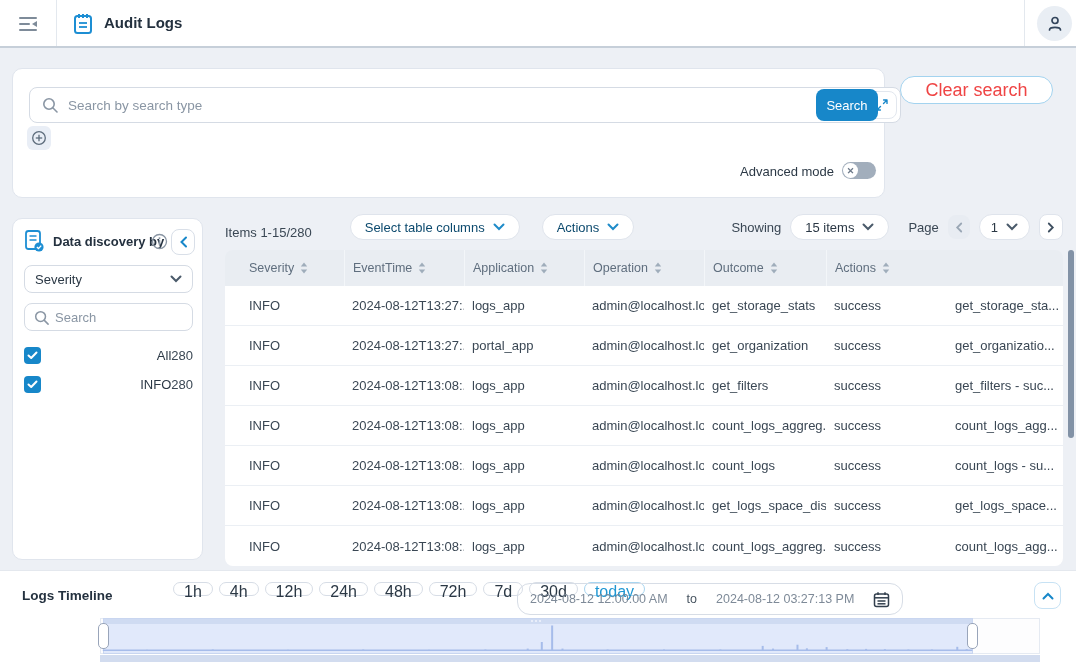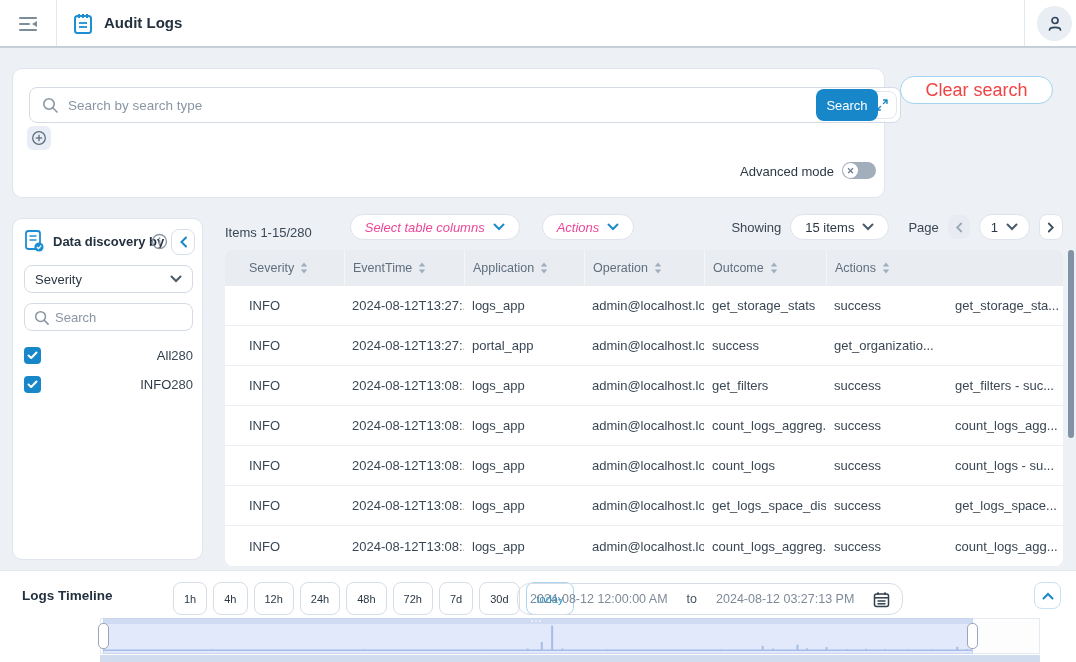--- a/index.html
+++ b/index.html
@@ -47,21 +47,21 @@
   .facet-list { position:absolute; left:11px; top:122px; width:169px;text-align:right; }
   .facet-item { display:flex; align-items:center; height:29px; cursor:pointer; }
   .facet-check { width:17px; height:17px; background:#1787c9; border-radius:4px; display:flex; align-items:center; justify-content:center; flex:none; }
   .facet-label { margin-left:10px; font-size:13px; color:#2b3845; flex:1; }
   .facet-count { font-size:13px; color:#3a4754; }
 
   
   .toolbar { position:absolute; left:225px; top:214px; width:838px; height:26px; display:flex; align-items:flex-end; }
   .items-summary { font-size:13px; color:#3a4754; white-space:nowrap; }
   .pill { height:26px; background:#fff; border:1px solid #dfe4ec; border-radius:14px; display:flex; align-items:center; gap:8px; padding:0 14px; font-size:13px; cursor:pointer; white-space:nowrap; font-family:"Liberation Sans",sans-serif; }
-  .pill.blue { color:#ec4899;font-style:italic; }
+  .pill.blue { color:#0c4a6e; }
   .pill.dark { color:#2b3845; }
   .tb-right { margin-left:auto; display:flex; align-items:center; gap:9px; }
   .tb-label { font-size:13px; color:#3a4754; }
   .pg-prev { width:22px; height:24px; border:none; border-radius:8px; background:#e8ecf2; display:flex; align-items:center; justify-content:center; cursor:default; }
   .pg-next { width:24px; height:26px; border:1px solid #dfe4ec; border-radius:8px; background:#fff; display:flex; align-items:center; justify-content:center; cursor:pointer; }
 
   
   .table { position:absolute; left:225px; top:250px; width:838px; }
   .thead { display:grid; grid-template-columns:119px 120px 120px 120px 122px 121px 116px; height:36px; background:#e9edf2; border-radius:8px 8px 0 0; }
   .th { display:flex; align-items:center; gap:6px; padding-left:8px; font-size:12.5px; color:#5f6e7e; overflow:hidden; white-space:nowrap; cursor:pointer; }
@@ -72,21 +72,21 @@
   .tr:last-child { border-bottom:none; }
   .td { display:flex; align-items:center; padding-left:8px; font-size:13px; color:#3a4754; white-space:nowrap; overflow:hidden; }
   .td:first-child { padding-left:24px; }
   .vscroll { position:absolute; left:1068px; top:250px; width:6px; height:310px; }
   .vscroll .thumb { position:absolute; left:0; top:0; width:6px; height:188px; background:#8292a6; border-radius:3px; cursor:grab; }
 
   
   .timeline { position:absolute; left:0; top:570px; width:1076px; height:92px; background:#fff; border-top:1px solid #e4e8ee; }
   .tl-title { position:absolute; left:22px; top:17px; font-size:13.5px; font-weight:bold; color:#24313f; }
   .tl-presets { position:absolute; left:173px; top:11px; display:flex; gap:6px; }
-  .preset { height:33px; padding:0 10px; background:#fff; border:1px solid #d7dde6; border-radius:8px; font-size:11px; color:#2b3845; font-family:"Liberation Sans",sans-serif; cursor:pointer; }
+  .preset { height:14px; padding:0 10px; background:#fff; border:1px solid #d7dde6; border-radius:8px; font-size:16px; color:#2b3845; font-family:"Liberation Sans",sans-serif; cursor:pointer; }
   .preset.active { color:#1e96d2; border-color:#a8d5f0; }
   .tl-range { position:absolute; left:517px; top:12px; height:32px; border:1px solid #d7dde6; border-radius:13px; display:flex; align-items:center; gap:19px; padding:12px 12px; cursor:pointer; }
   .tl-range .d { font-size:12.5px; color:#7e8a98; }
   .tl-range .to { font-size:12.5px; color:#46535f; }
   .tl-collapse { position:absolute; left:1034px; top:11px; width:27px; height:27px; background:#fff; border:1px solid #c7e2f4; border-radius:8px; display:flex; align-items:center; justify-content:center; cursor:pointer; }
 
   .brush { position:absolute; left:100px; top:46px; width:940px; height:38px; }
   .brush-track { position:absolute; left:0; top:1px; width:940px; height:36px; background:#fdfdfe; border:1px solid #e5eaf2; }
   .brush-sel { position:absolute; left:3px; top:1px; width:870px; height:36px; background:#e1e9fb; border:1px solid #c9d6f0; z-index:1; }
   .brush-sel .grip-strip { position:absolute; left:0; top:0; width:100%; height:5px; background:#cfdbf2; }
@@ -333,20 +333,21 @@
           <div class="td">admin@localhost.lo...</div>
           <div class="td">get_storage_stats</div>
           <div class="td">success</div>
           <div class="td">get_storage_sta...</div>
         </div>
         <div class="tr">
           <div class="td">INFO</div>
           <div class="td">2024-08-12T13:27:...</div>
           <div class="td">portal_app</div>
           <div class="td">admin@localhost.lo...</div>
+          <div class="td">get_organization</div>
           <div class="td">success</div>
           <div class="td">get_organizatio...</div>
         </div>
         <div class="tr">
           <div class="td">INFO</div>
           <div class="td">2024-08-12T13:08:...</div>
           <div class="td">logs_app</div>
           <div class="td">admin@localhost.lo...</div>
           <div class="td">get_filters</div>
           <div class="td">success</div>

